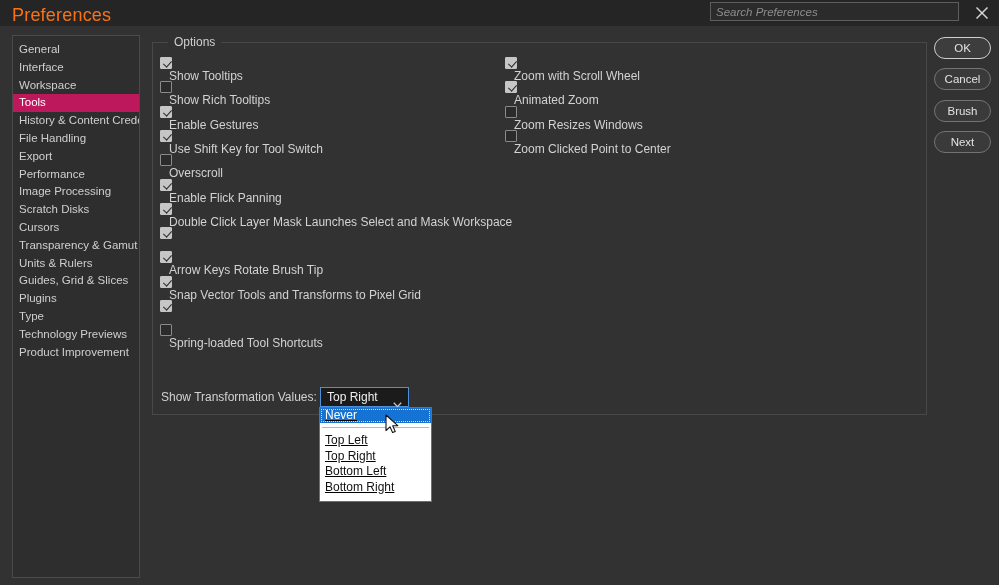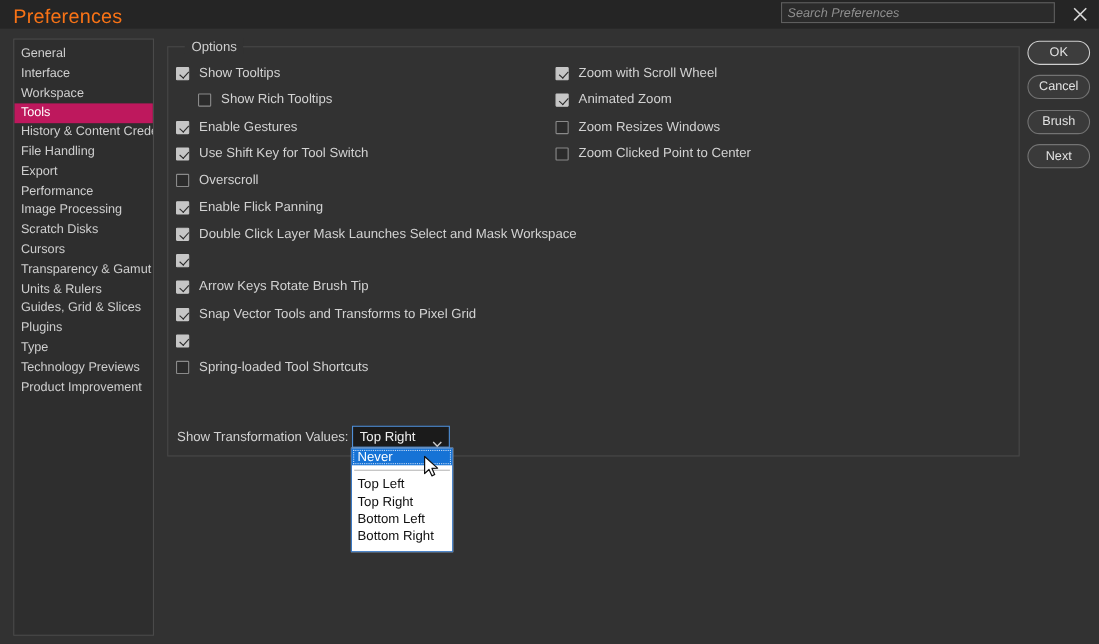--- a/index.html
+++ b/index.html
@@ -81,23 +81,24 @@
     background: #323232;
     padding: 0 6px;
     font-size: 12px;
     color: #cfcfcf;
   }
 
   
   .cbrow {
     position: absolute;
     display: flex;
-    align-items: flex-end;
+    align-items: flex-start;
     height: 16px;
     cursor: default;
+    flex-direction: column;
   }
   .cbox {
     width: 12px; height: 12px;
     border: 1px solid #8a8a8a;
     background: #2b2b2b;
     border-radius: 1px;
     flex: 0 0 auto;
     position: relative;
   }
   .cbox.on {
@@ -139,24 +140,25 @@
     color: #efefef;
     white-space: nowrap;
   }
   .select-chevron {
     position: absolute; right: 6px; top: 6px;
   }
 
   
   .dropdown {
     position: absolute; left: 319px; top: 407px;
-    width: 93px; height: 95px;
+    width: 113px; height: 95px;
     background: #ffffff;
     border: 1px solid #3a78c2;
     z-index: 30;
+    text-decoration: underline;
   }
   .dd-item {
     height: 15.4px;
     line-height: 15.4px;
     padding-left: 5px;
     font-size: 12px;
     color: #101010;
     white-space: nowrap;
     cursor: default;
   }
@@ -244,21 +246,21 @@
   </div>
 
   <div class="group"></div>
   <div class="group-legend">Options</div>
 
   <div id="left-col">
       <div class="cbrow" style="left: 160px; top: 57px;">
         <span class="cbox on"></span>
         <span class="cblabel">Show Tooltips</span>
       </div>
-      <div class="cbrow" style="left: 160px; top: 81.3px; margin-left: 20px;">
+      <div class="cbrow" style="left: 160px; top: 81.3px;">
         <span class="cbox"></span>
         <span class="cblabel">Show Rich Tooltips</span>
       </div>
       <div class="cbrow" style="left: 160px; top: 105.6px;">
         <span class="cbox on"></span>
         <span class="cblabel">Enable Gestures</span>
       </div>
       <div class="cbrow" style="left: 160px; top: 129.9px;">
         <span class="cbox on"></span>
         <span class="cblabel">Use Shift Key for Tool Switch</span>

